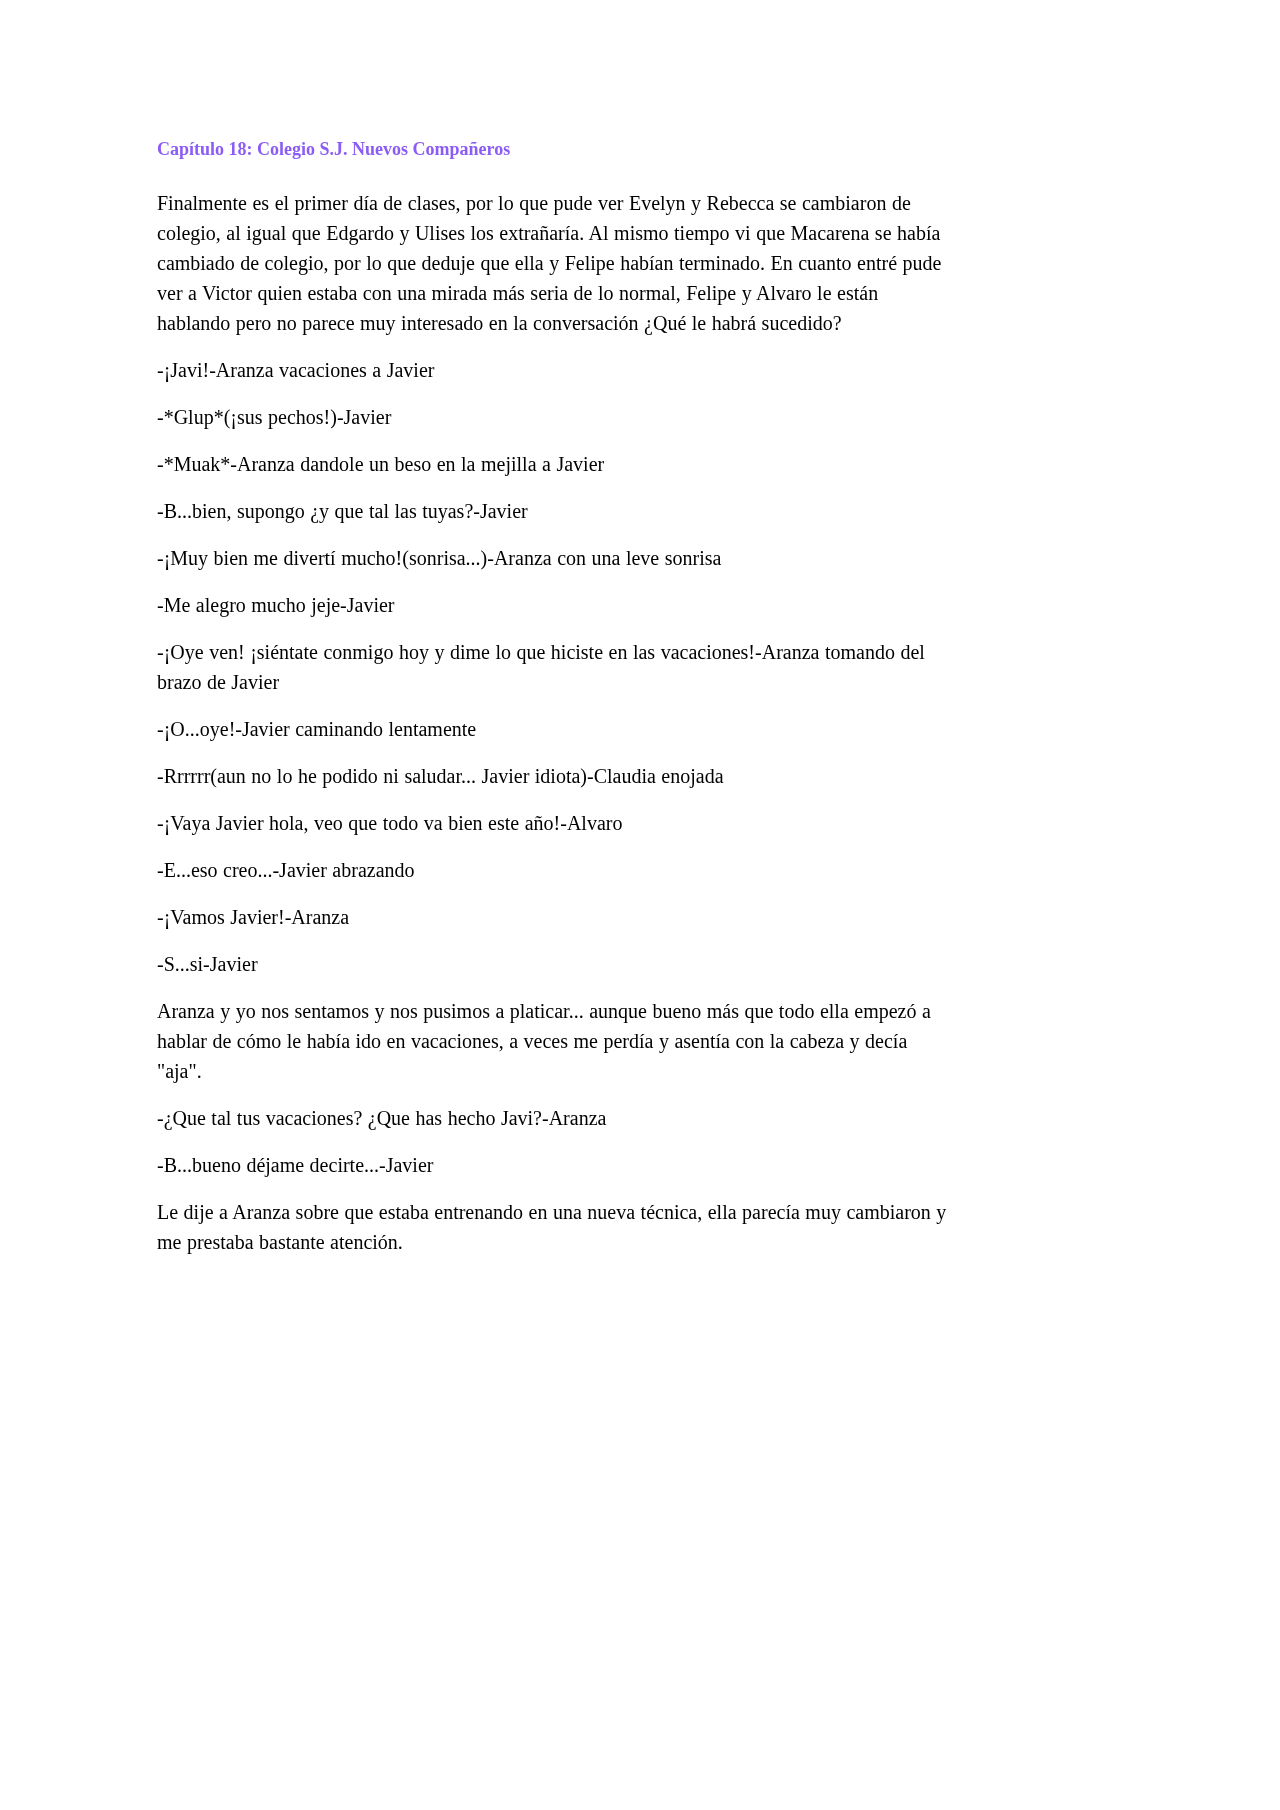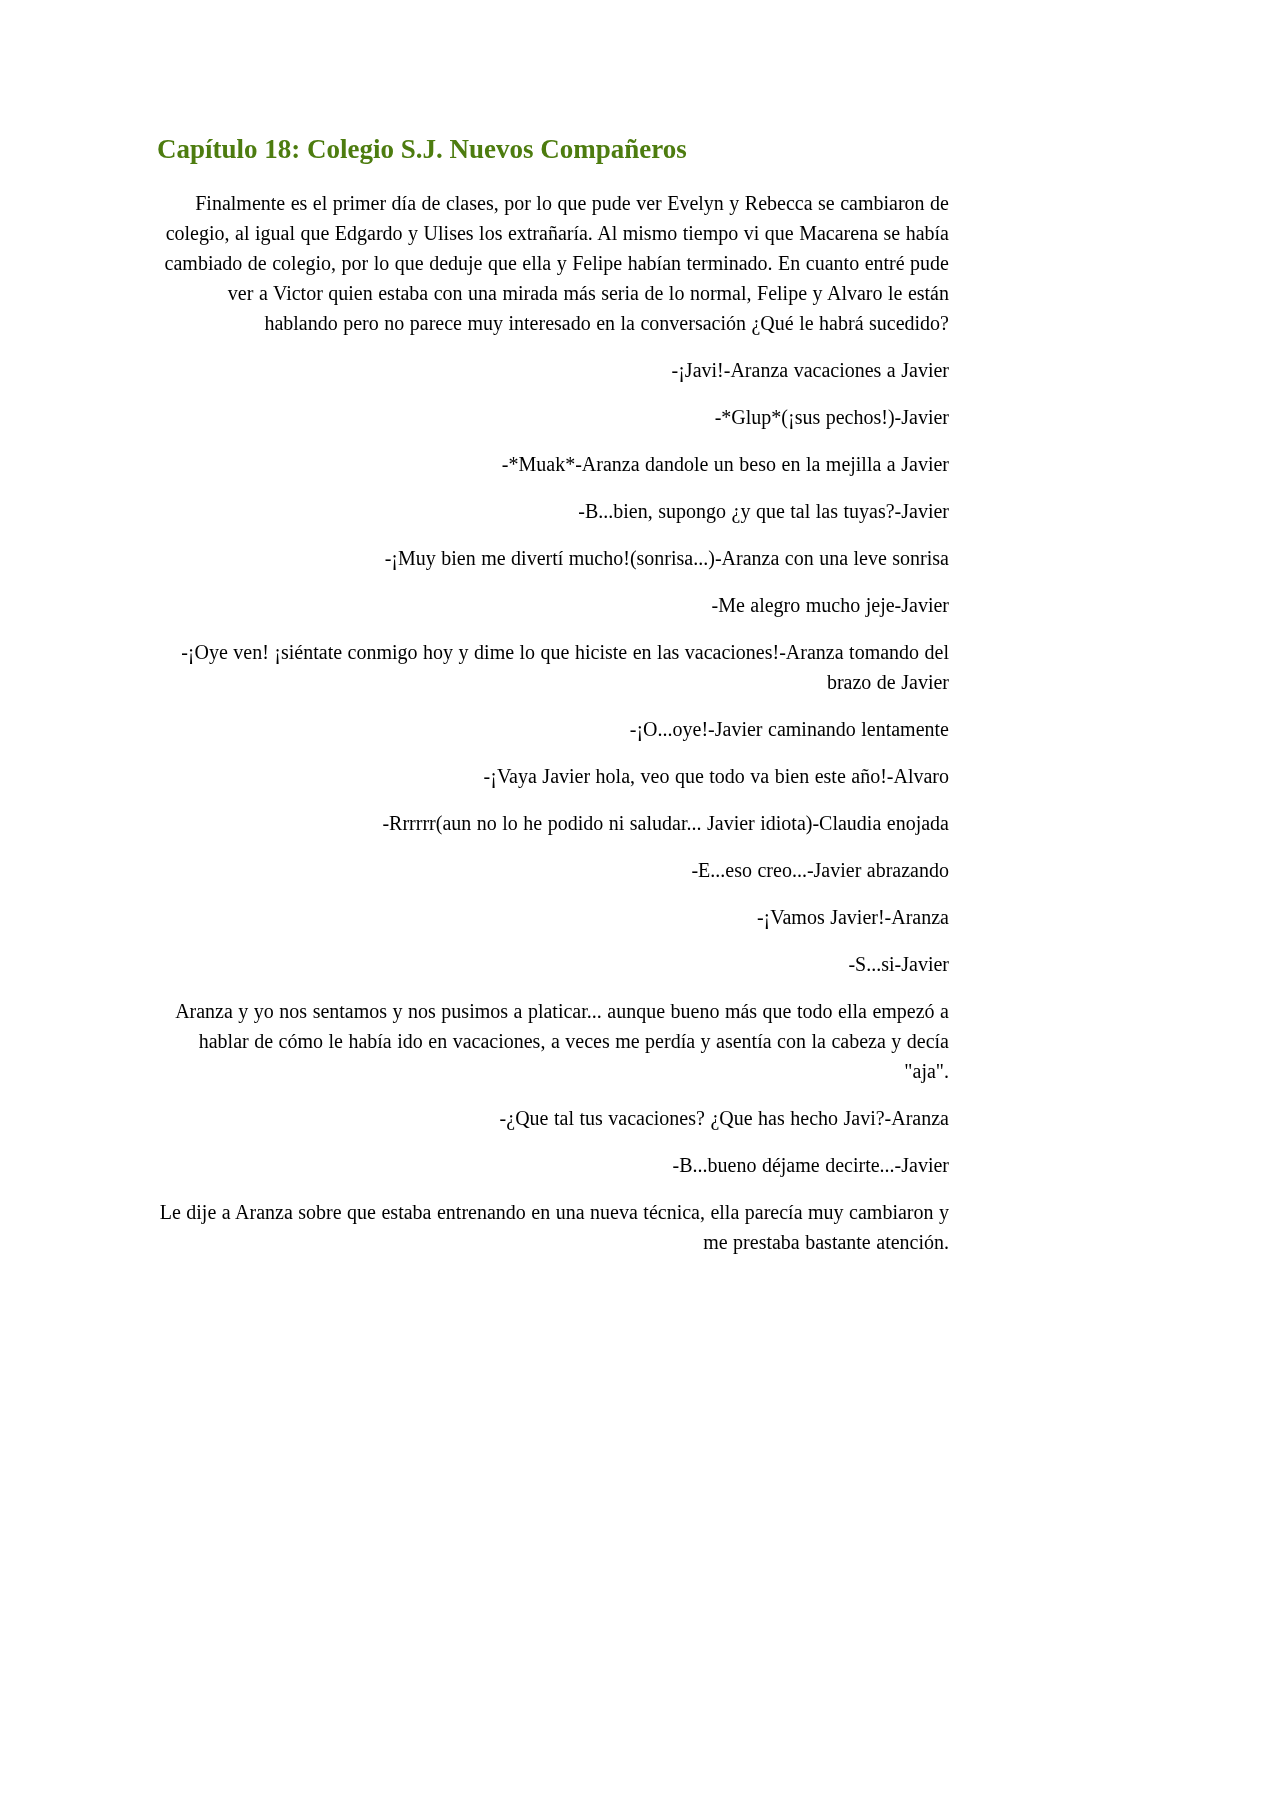--- a/index.html
+++ b/index.html
@@ -16,53 +16,53 @@
     font-family: "Liberation Serif", "DejaVu Serif", serif;
     color: #000000;
   }
   .content {
     position: absolute;
     left: 157px;
     top: 134px;
     width: 792px;
   }
   .doc-title {
-    font-size: 27px;
+    font-size: 18px;
     font-weight: bold;
     line-height: 30px;
     margin: 0 0 24px 0;
-    color: #4d7c0f;
+    color: #8b5cf6;
   }
   .doc-paragraph {
     font-size: 20px;
     line-height: 30px;
     margin: 0 0 17px 0;
     color: #000000;
-    text-align: right;
+    text-align: left;
     word-spacing: 0.5px;
   }
 </style>
 </head>
 <body>
 
 <div class="page">
   <div class="content">
     <h1 class="doc-title">Capítulo 18: Colegio S.J. Nuevos Compañeros</h1>
     <div id="paragraphs-container">
         <p class="doc-paragraph">Finalmente es el primer día de clases, por lo que pude ver Evelyn y Rebecca se cambiaron de colegio, al igual que Edgardo y Ulises los extrañaría. Al mismo tiempo vi que Macarena se había cambiado de colegio, por lo que deduje que ella y Felipe habían terminado. En cuanto entré pude ver a Victor quien estaba con una mirada más seria de lo normal, Felipe y Alvaro le están hablando pero no parece muy interesado en la conversación ¿Qué le habrá sucedido?</p>
         <p class="doc-paragraph">-¡Javi!-Aranza vacaciones a Javier</p>
         <p class="doc-paragraph">-*Glup*(¡sus pechos!)-Javier</p>
         <p class="doc-paragraph">-*Muak*-Aranza dandole un beso en la mejilla a Javier</p>
         <p class="doc-paragraph">-B...bien, supongo ¿y que tal las tuyas?-Javier</p>
         <p class="doc-paragraph">-¡Muy bien me divertí mucho!(sonrisa...)-Aranza con una leve sonrisa</p>
         <p class="doc-paragraph">-Me alegro mucho jeje-Javier</p>
         <p class="doc-paragraph">-¡Oye ven! ¡siéntate conmigo hoy y dime lo que hiciste en las vacaciones!-Aranza tomando del brazo de Javier</p>
         <p class="doc-paragraph">-¡O...oye!-Javier caminando lentamente</p>
+        <p class="doc-paragraph">-Rrrrrr(aun no lo he podido ni saludar... Javier idiota)-Claudia enojada</p>
         <p class="doc-paragraph">-¡Vaya Javier hola, veo que todo va bien este año!-Alvaro</p>
-        <p class="doc-paragraph">-Rrrrrr(aun no lo he podido ni saludar... Javier idiota)-Claudia enojada</p>
         <p class="doc-paragraph">-E...eso creo...-Javier abrazando</p>
         <p class="doc-paragraph">-¡Vamos Javier!-Aranza</p>
         <p class="doc-paragraph">-S...si-Javier</p>
         <p class="doc-paragraph">Aranza y yo nos sentamos y nos pusimos a platicar... aunque bueno más que todo ella empezó a hablar de cómo le había ido en vacaciones, a veces me perdía y asentía con la cabeza y decía "aja".</p>
         <p class="doc-paragraph">-¿Que tal tus vacaciones? ¿Que has hecho Javi?-Aranza</p>
         <p class="doc-paragraph">-B...bueno déjame decirte...-Javier</p>
         <p class="doc-paragraph">Le dije a Aranza sobre que estaba entrenando en una nueva técnica, ella parecía muy cambiaron y me prestaba bastante atención.</p>
       </div>
   </div>
 </div>

